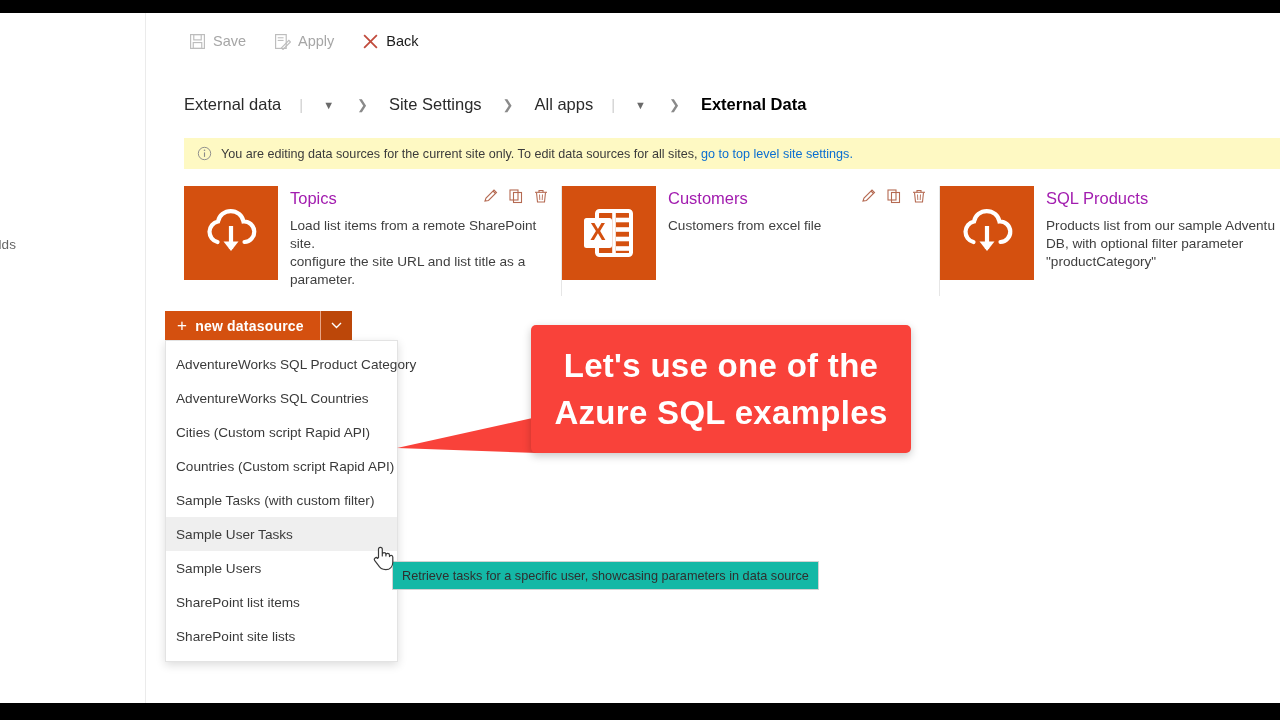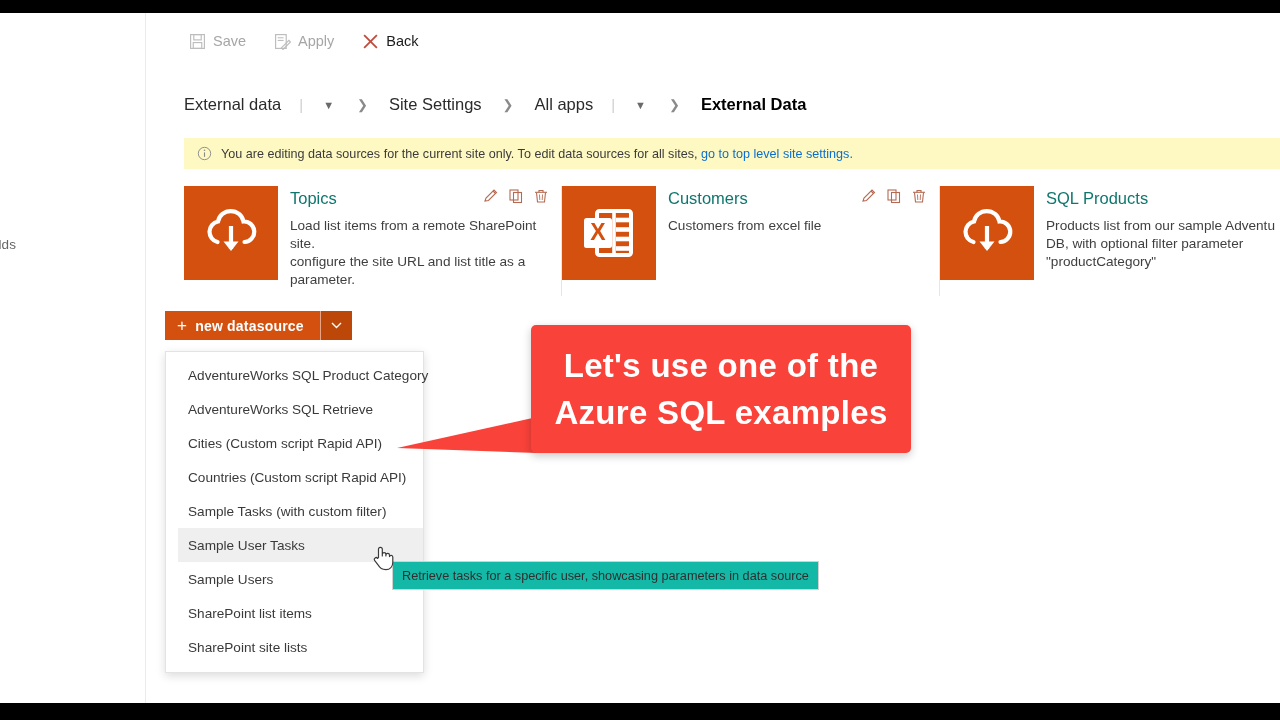--- a/index.html
+++ b/index.html
@@ -117,21 +117,21 @@
     margin-right: 0;
   }
   .card:last-child { border-right: none; }
   .card-tile {
     width: 94px; height: 94px; flex: 0 0 94px;
     background: #d4500f;
     display: flex; align-items: center; justify-content: center;
   }
   .card-body { flex: 1; padding-left: 12px; position: relative; min-width: 0; }
   .card-title {
-    font-size: 16.5px; color: #0f766e;
+    font-size: 16.5px; color: #a21caf;
     line-height: 22px; margin-top: 1px;
     cursor: pointer;
   }
   .card-desc {
     font-size: 13.6px; color: #3f3f3f;
     line-height: 18px; margin-top: 8px;
     white-space: pre-line;
   }
   .card-actions {
     position: absolute; right: 2px; top: 2px;
@@ -158,27 +158,26 @@
     width: 32px;
     display: flex; align-items: center; justify-content: center;
     color: #fff; font-size: 11px;
     cursor: pointer;
     border-left: 1px solid #e8a586;
   }
 
   
   #dropdown {
     position: absolute; left: 165px; top: 327px;
-    width: 259px;
+    width: 233px;
     background: #ffffff;
     border: 1px solid #e3e3e3;
     box-shadow: 0 3px 9px rgba(0,0,0,.14);
-    padding: 6px 0 8px 12px;
+    padding: 6px 0 8px 0;
     z-index: 19;
-    margin-top: 11px;
   }
   .dd-item {
     height: 34px; display: flex; align-items: center;
     padding-left: 10px;
     font-size: 13.6px; color: #3a3a3a;
     cursor: pointer;
     white-space: nowrap;
   }
   .dd-item.hover { background: #efefef; }
 
@@ -411,21 +410,21 @@
           <path d="M1 1 L5.5 5.5 L10 1" fill="none" stroke="#ffffff" stroke-width="1.4"></path>
         </svg>
       </div>
     </div>
 
     <div id="dropdown">
       <div class="dd-item">
           <span>AdventureWorks SQL Product Category</span>
         </div>
       <div class="dd-item">
-          <span>AdventureWorks SQL Retrieve</span>
+          <span>AdventureWorks SQL Countries</span>
         </div>
       <div class="dd-item">
           <span>Cities (Custom script Rapid API)</span>
         </div>
       <div class="dd-item">
           <span>Countries (Custom script Rapid API)</span>
         </div>
       <div class="dd-item">
           <span>Sample Tasks (with custom filter)</span>
         </div>

